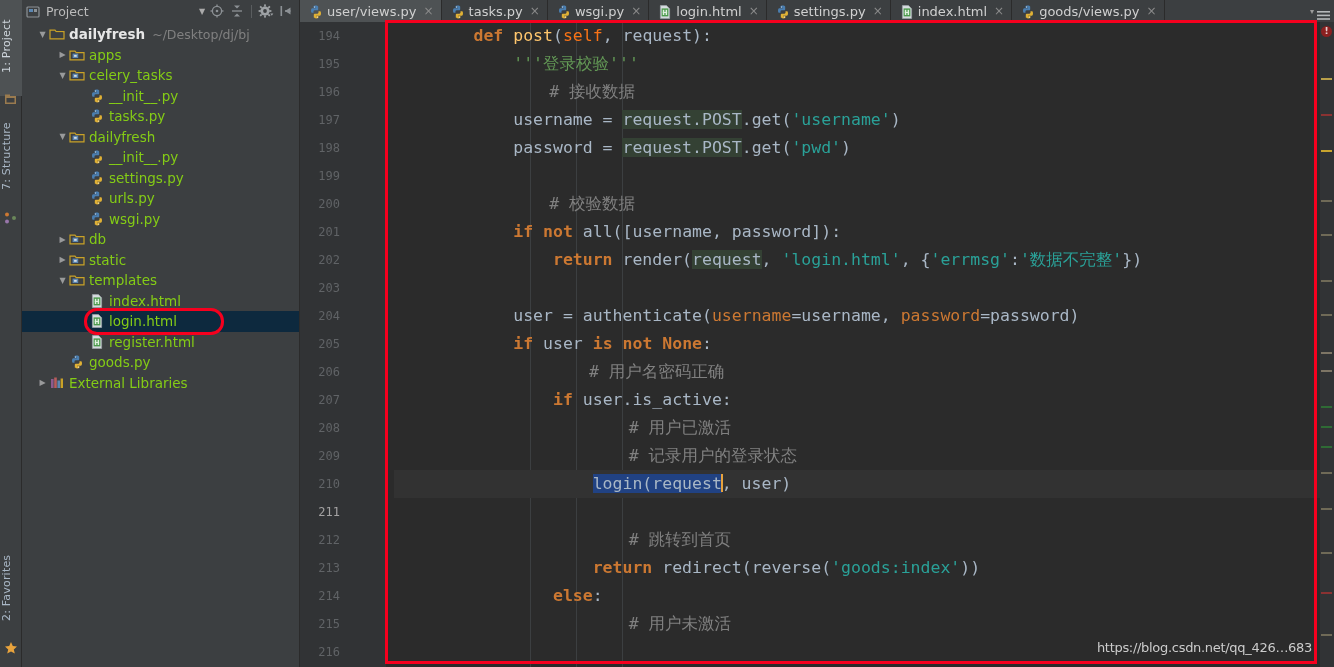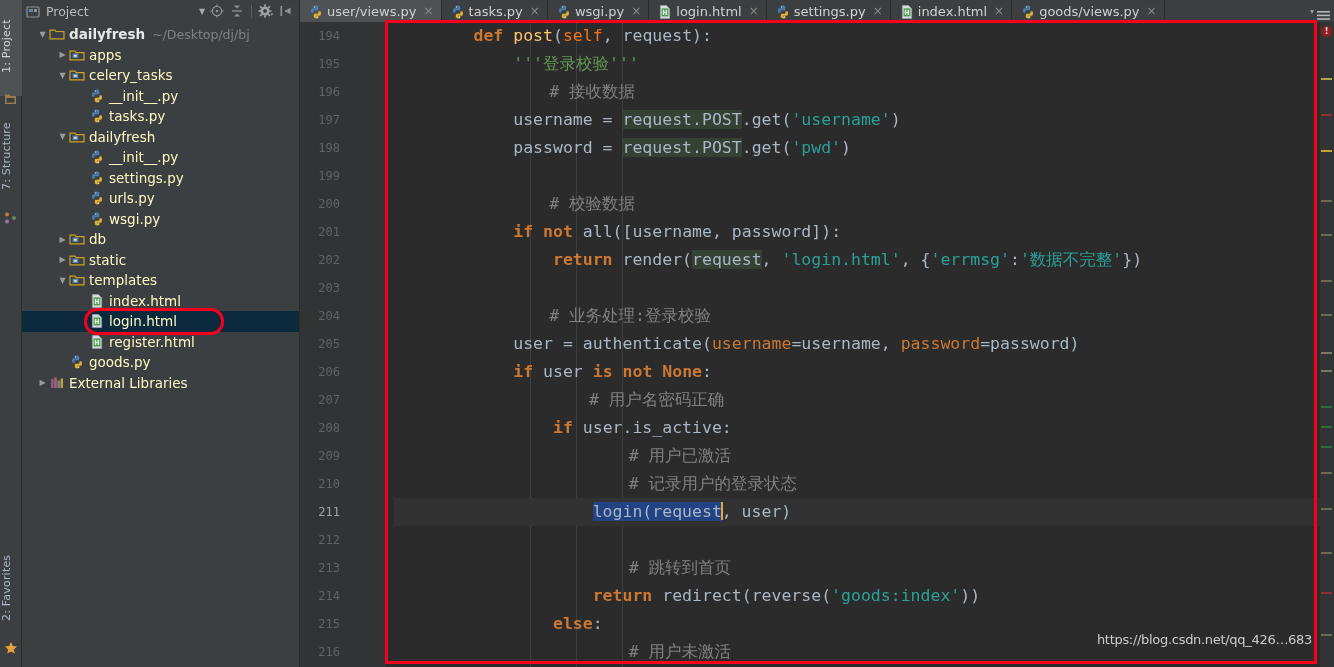--- a/index.html
+++ b/index.html
@@ -61,21 +61,21 @@
     height: 20.5px; display: flex; align-items: center;
     color: #d5d5d5; font-size: 13.5px; white-space: nowrap;
     font-family: "DejaVu Sans", sans-serif; position: relative;
   }
   .row.sel { background: #0d293e; }
   .arrow {
     width: 13px; text-align: center; color: #999a9b;
     font-size: 8px; flex: 0 0 13px;
   }
   .ficon { width: 16px; height: 16px; margin-right: 4px; flex: 0 0 16px; }
-  .rlabel { color: #fef9c3; }
+  .rlabel { color: #84cc16; }
   .rlabel.bold { font-weight: bold; color: #e6e6e6; }
   .rpath { color: #808080; font-size: 12.5px; margin-left: 7px; }
 
   
   .ann-login {
     position: absolute; left: 62px; top: 305px;
     width: 140px; height: 27px;
     border: 3px solid #f6001e; border-radius: 13px;
     pointer-events: none;
   }
@@ -167,21 +167,21 @@
   }
 
   
   .ann-editor {
     position: absolute; left: 385px; top: 20px;
     width: 932px; height: 644px;
     border: 3px solid #f6001e; pointer-events: none; z-index: 40;
   }
   
   .watermark {
-    position: absolute; right: 22px; bottom: 20px;
+    position: absolute; right: 22px; bottom: 12px;
     color: #d8d8d8; font-size: 13px; opacity: .93;
     font-family: "DejaVu Sans", sans-serif; z-index: 45;
     letter-spacing: -0.3px;
     text-align: right;
   }
 </style>
 </head>
 <body>
 
 <div class="app">
@@ -575,21 +575,20 @@
       <div class="cline"><span>        </span><span class="kw">def</span><span> </span><span class="fn">post</span><span>(</span><span class="self">self</span><span>, request):</span></div>
           <div class="cline"><span>            </span><span class="doc">'''登录校验'''</span></div>
           <div class="cline"><span>            </span><span class="cmt"># 接收数据</span></div>
           <div class="cline"><span>            username = </span><span class="hl">request.POST</span><span>.get(</span><span class="str">'username'</span><span>)</span></div>
           <div class="cline"><span>            password = </span><span class="hl">request.POST</span><span>.get(</span><span class="str">'pwd'</span><span>)</span></div>
           <div class="cline"><span></span></div>
           <div class="cline"><span>            </span><span class="cmt"># 校验数据</span></div>
           <div class="cline"><span>            </span><span class="kw">if</span><span> </span><span class="kw">not</span><span> </span><span class="id">all</span><span>([username, password]):</span></div>
           <div class="cline"><span>                </span><span class="kw">return</span><span> render(</span><span class="hl">request</span><span>, </span><span class="str">'login.html'</span><span>, {</span><span class="str">'errmsg'</span><span>:</span><span class="str">'数据不完整'</span><span>})</span></div>
           <div class="cline"><span></span></div>
-          <div class="cline"><span>            </span><span class="cmt"># 业务处理:登录校验</span></div>
           <div class="cline"><span>            user = authenticate(</span><span class="param">username</span><span>=username, </span><span class="param">password</span><span>=password)</span></div>
           <div class="cline"><span>            </span><span class="kw">if</span><span> user </span><span class="kw">is</span><span> </span><span class="kw">not</span><span> </span><span class="kw">None</span><span>:</span></div>
           <div class="cline"><span>                </span><span class="cmt"># 用户名密码正确</span></div>
           <div class="cline"><span>                </span><span class="kw">if</span><span> user.is_active:</span></div>
           <div class="cline"><span>                    </span><span class="cmt"># 用户已激活</span></div>
           <div class="cline"><span>                    </span><span class="cmt"># 记录用户的登录状态</span></div>
           <div class="cline cur"><span>                    </span><span class="sel">login(request</span><span class="caret-bar"></span><span>, user)</span></div>
           <div class="cline"><span></span></div>
           <div class="cline"><span>                    </span><span class="cmt"># 跳转到首页</span></div>
           <div class="cline"><span>                    </span><span class="kw">return</span><span> redirect(reverse(</span><span class="str">'goods:index'</span><span>))</span></div>

